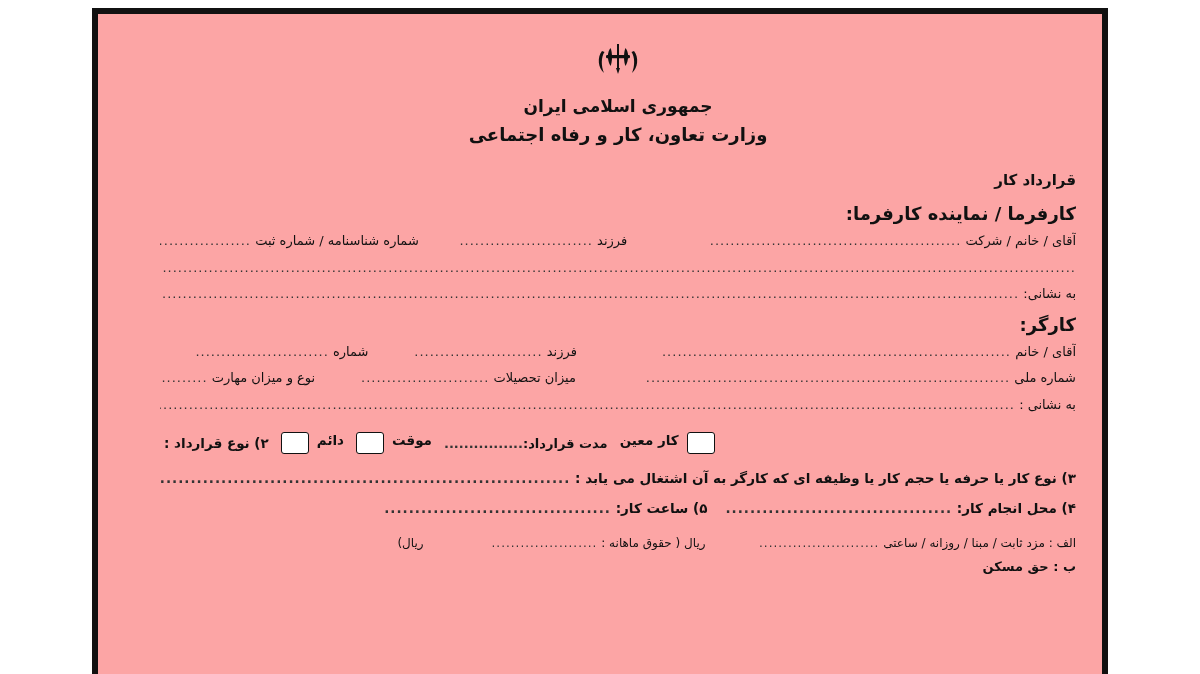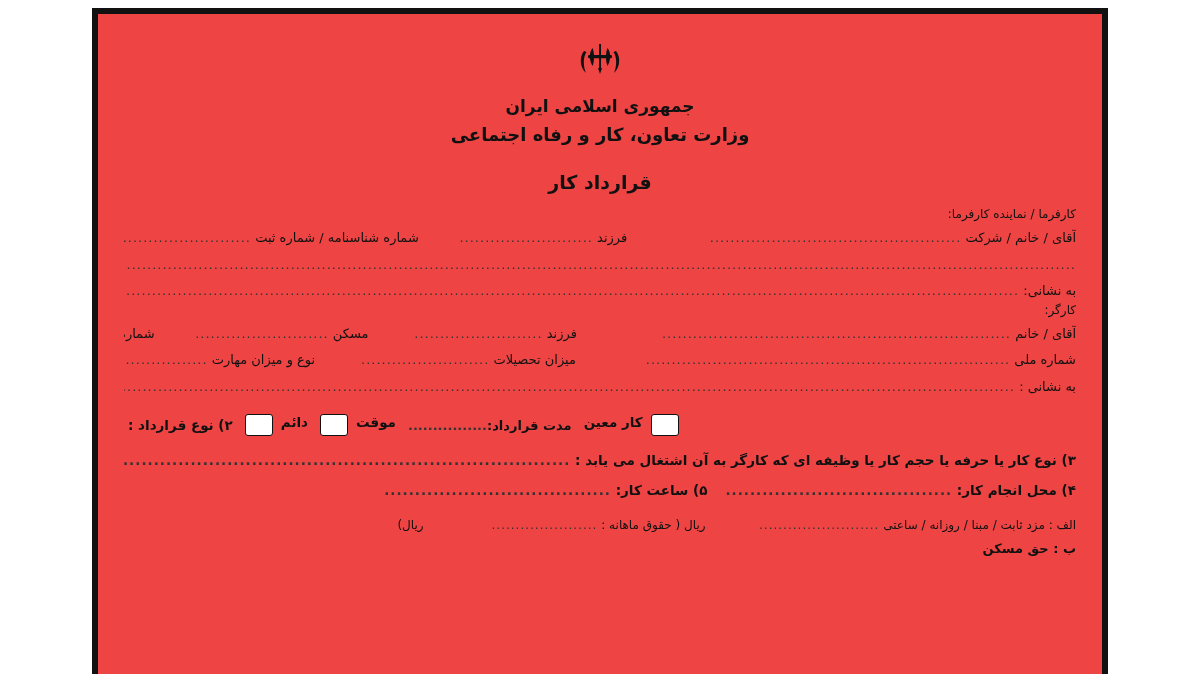--- a/index.html
+++ b/index.html
@@ -24,23 +24,24 @@
   }
 
   .frame {
     position: absolute;
     left: 92px;
     top: 8px;
     right: 92px;
     bottom: 0;
     border: 6px solid #111111;
     border-bottom: none;
-    background: #ef4444;
+    background: #fca5a5;
     box-sizing: border-box;
     overflow: hidden;
+    padding-left: 36px;
   }
 
   .inner {
     padding: 14px 26px 0 26px;
     box-sizing: border-box;
     direction: rtl;
     text-align: right;
   }
 
   
@@ -58,40 +59,39 @@
     font-weight: bold;
     color: #111;
     letter-spacing: 0px;
     margin-top: 6px;
   }
   .header-line.second {
     font-size: 18px;
     margin-top: 8px;
   }
   .doc-title {
-    text-align: center;
-    font-size: 19px;
+    font-size: 15px;
     font-weight: bold;
     color: #111;
     margin-top: 26px;
     margin-bottom: 14px;
   }
 
   
   .sec {
     font-size: 13.5px;
     color: #111;
     margin-top: 14px;
     font-weight: bold;
   }
   .sub {
-    font-size: 12px;
-    color: #111;
-    margin-top: 2px;
-    font-weight: normal;
+    font-size: 18px;
+    color: #111;
+    margin-top: 10px;
+    font-weight: bold;
   }
   .row {
     font-size: 13px;
     color: #111;
     margin-top: 7px;
     line-height: 1.5;
     white-space: nowrap;
     overflow: hidden;
   }
   .dots {
@@ -237,21 +237,21 @@
         <span class="fill f-line">..................................................................................................................................................................................................................................................................</span>
       </div>
 
       <div class="sub">کارگر:</div>
 
       <div class="row">
         <span class="nowrap">آقای / خانم</span>
         <span class="fill f-xxl">....................................................................</span>
         <span class="nowrap">فرزند</span>
         <span class="fill f-md">.........................</span>
-        <span class="nowrap">مسکن</span>
+        <span class="nowrap">شماره</span>
         <span class="fill f-md">..........................</span>
         <span class="nowrap">شماره شناسنامه</span>
         
       </div>
 
       <div class="row">
         <span class="nowrap">شماره ملی</span>
         <span class="fill f-xxl">.......................................................................</span>
         <span class="nowrap">میزان تحصیلات</span>
         <span class="fill f-md">.........................</span>

